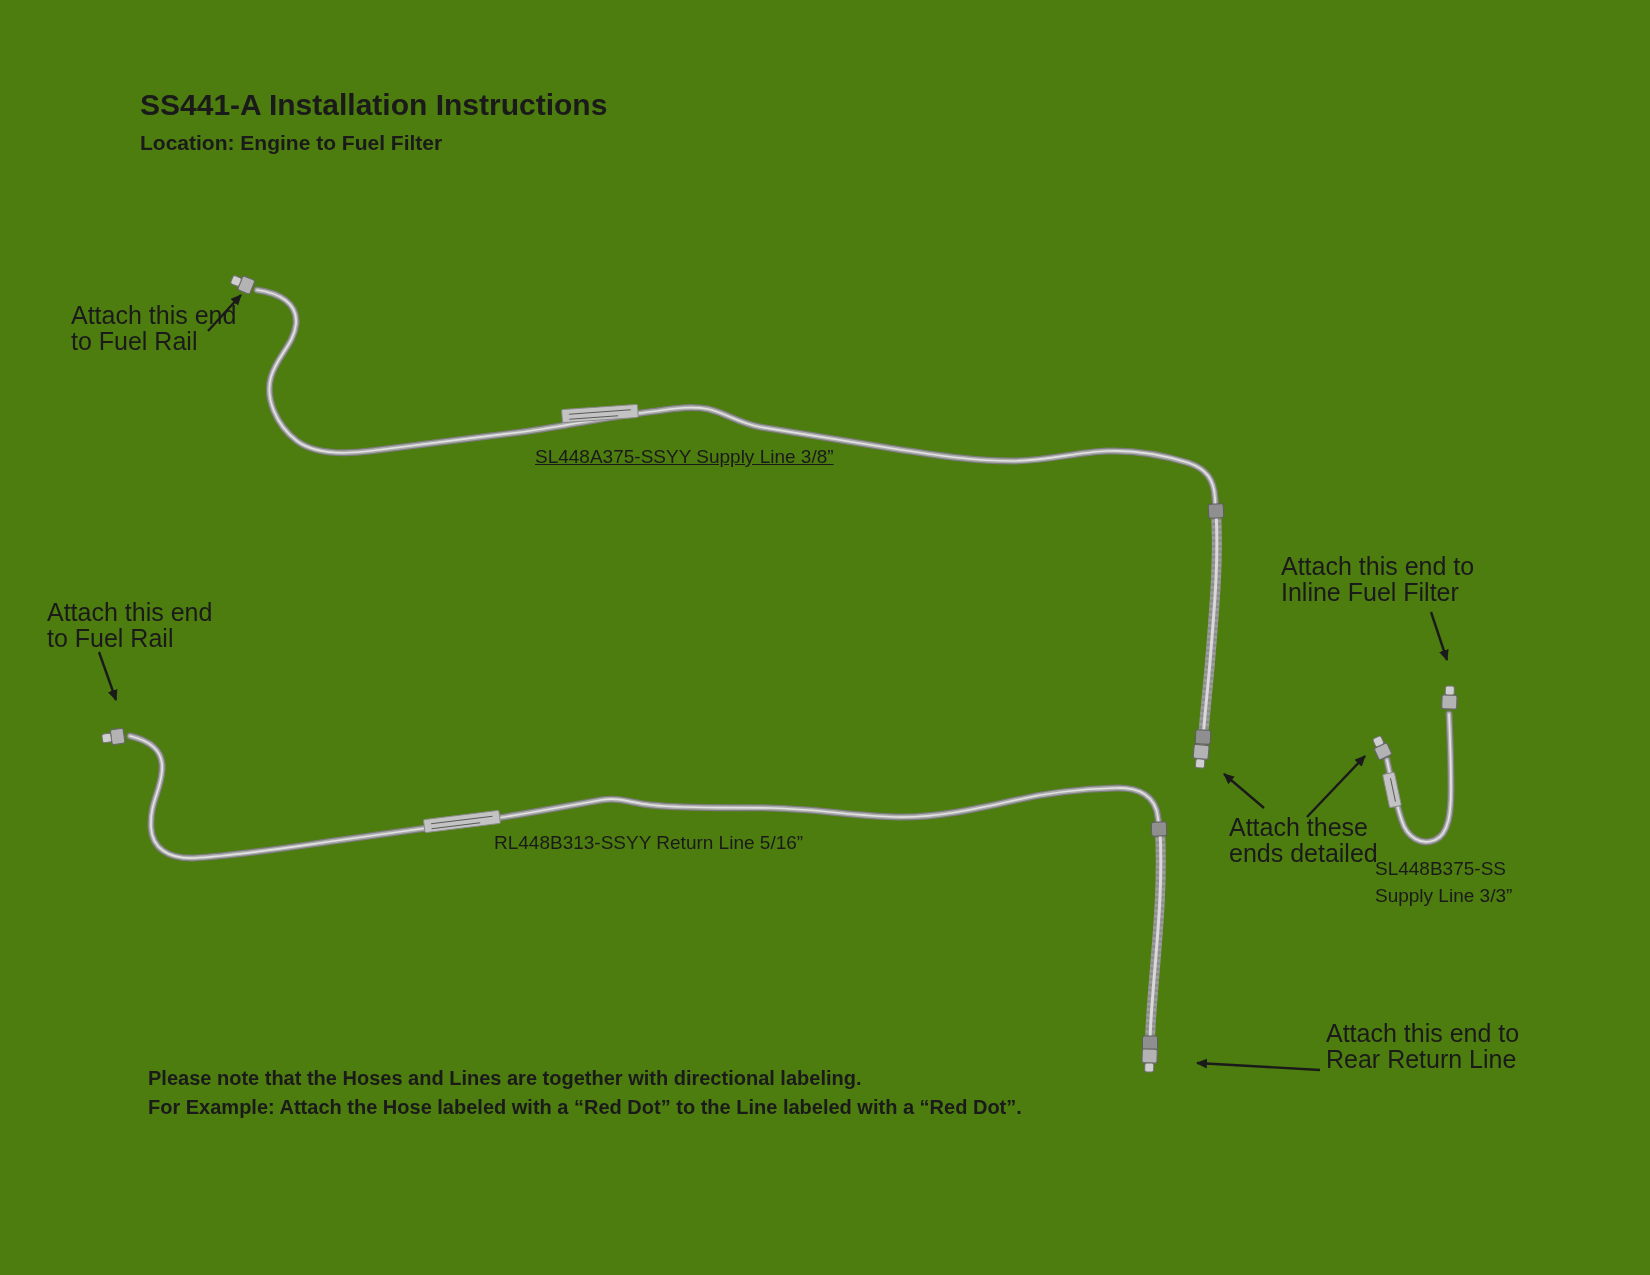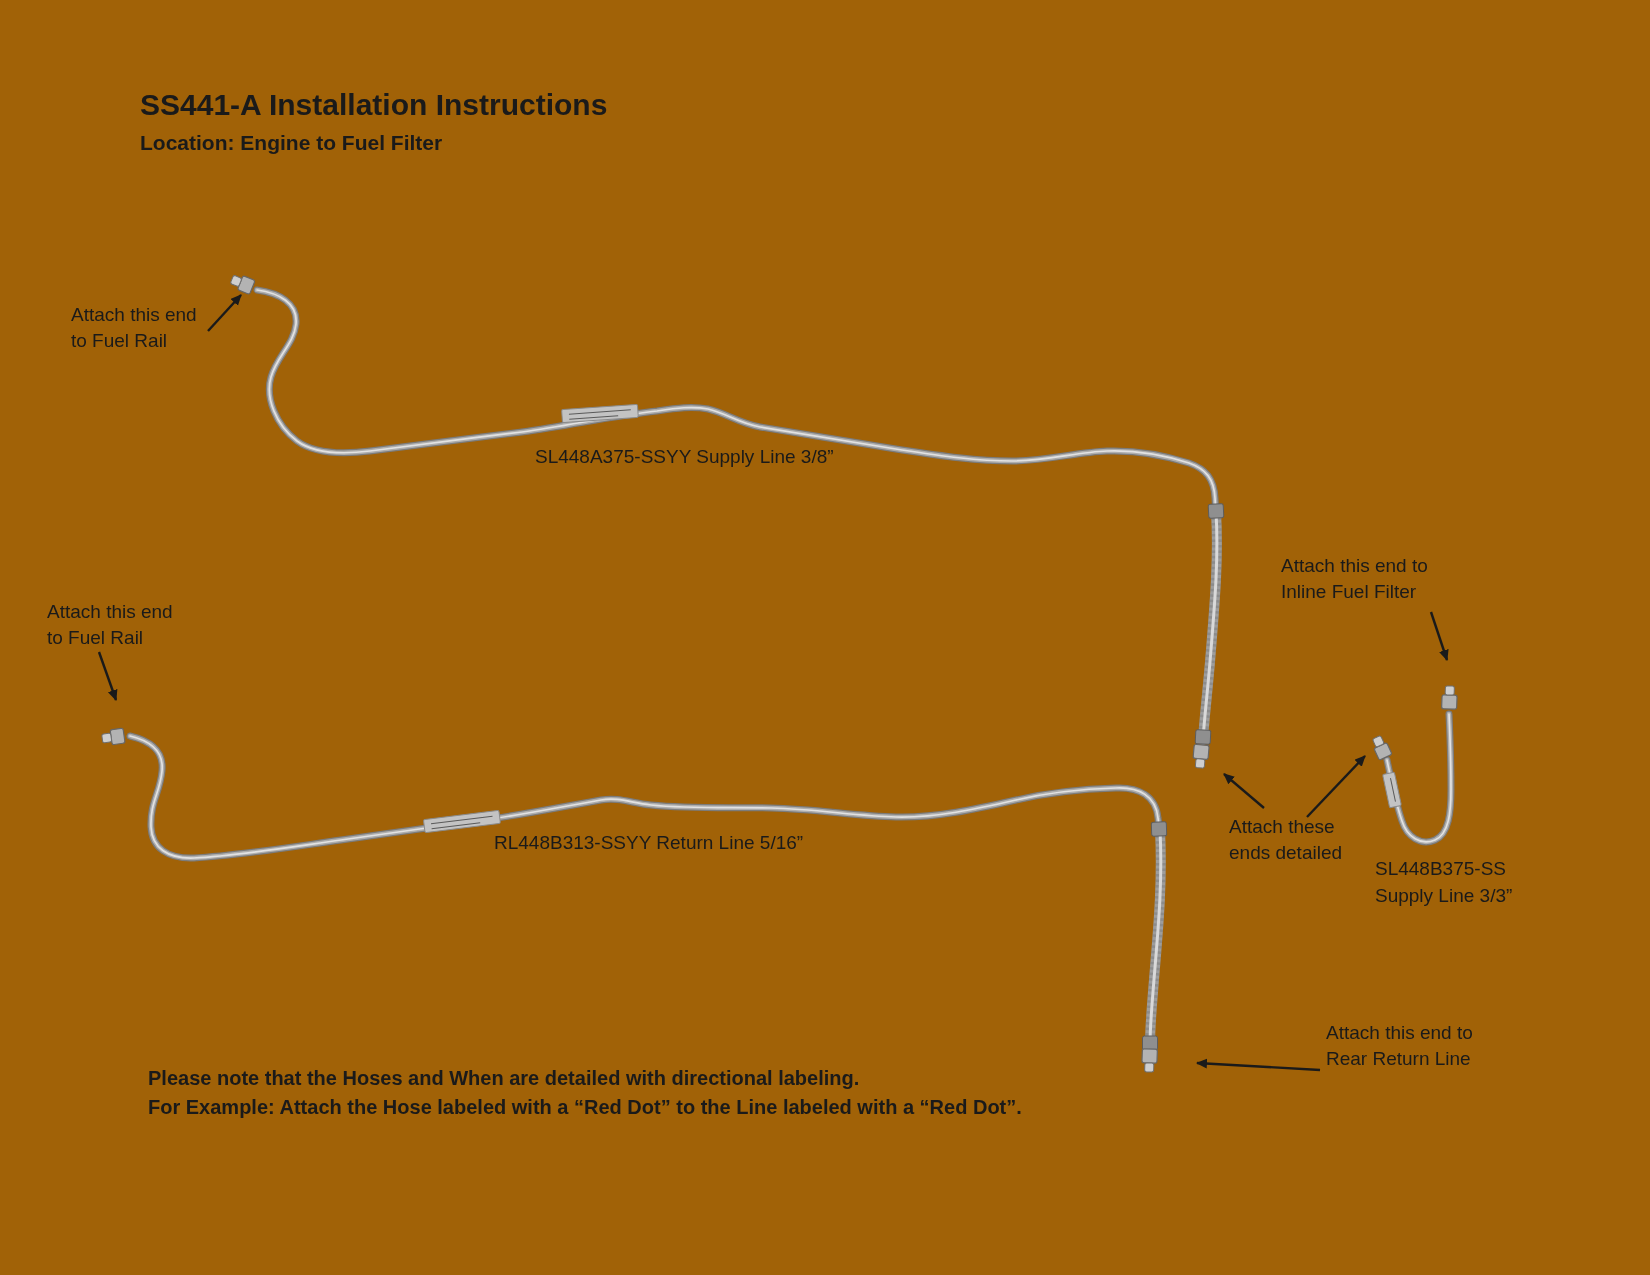--- a/index.html
+++ b/index.html
@@ -1,39 +1,39 @@
 <!DOCTYPE html>
 <html><head>
 <meta charset="utf-8">
 <style>
   html, body { margin: 0; padding: 0; background: #ffffff; }
   .page {
     position: relative;
     width: 1650px;
     height: 1275px;
-    background: #a16207;
+    background: #4d7c0f;
     font-family: "Liberation Sans", sans-serif;
     color: #1a1a1a;
     overflow: hidden;
   }
   .abs { position: absolute; }
   .page-title {
     left: 140px; top: 88px;
     font-size: 30px; font-weight: bold; letter-spacing: 0;
   }
   .location-subtitle {
     left: 140px; top: 131px;
     font-size: 21px; font-weight: bold;
   }
   .intro-text {
     left: 140px; top: 176px;
     font-size: 21px; font-weight: bold;
   }
   .annotation {
-    font-size: 19px;
+    font-size: 25px;
     line-height: 26px;
     white-space: pre-line;
   }
   .line-label {
     font-size: 19px;
     line-height: 27px;
     white-space: pre-line;
   }
   .footer-note {
     left: 148px; top: 1064px;
@@ -171,23 +171,23 @@
 to Fuel Rail</div>
   <div class="abs annotation" style="left:47px; top:599px;">Attach this end
 to Fuel Rail</div>
   <div class="abs annotation" style="left:1281px; top:553px;">Attach this end to
 Inline Fuel Filter</div>
   <div class="abs annotation" style="left:1229px; top:814px;">Attach these
 ends detailed</div>
   <div class="abs annotation" style="left:1326px; top:1020px;">Attach this end to
 Rear Return Line</div>
 
-  <div class="abs line-label" style="left:535px; top:443px;">SL448A375-SSYY Supply Line 3/8”</div>
+  <div class="abs line-label" style="left:535px; top:443px;text-decoration:underline;">SL448A375-SSYY Supply Line 3/8”</div>
   <div class="abs line-label" style="left:494px; top:829px;">RL448B313-SSYY Return Line 5/16”</div>
   <div class="abs line-label" style="left:1375px; top:855px;">SL448B375-SS
 Supply Line 3/3”</div>
 
   <div class="abs footer-note">
-    <div>Please note that the Hoses and When are detailed with directional labeling.</div>
+    <div>Please note that the Hoses and Lines are together with directional labeling.</div>
     <div>For Example: Attach the Hose labeled with a “Red Dot” to the Line labeled with a “Red Dot”.</div>
   </div>
 
 </div>
 
 </body></html>

